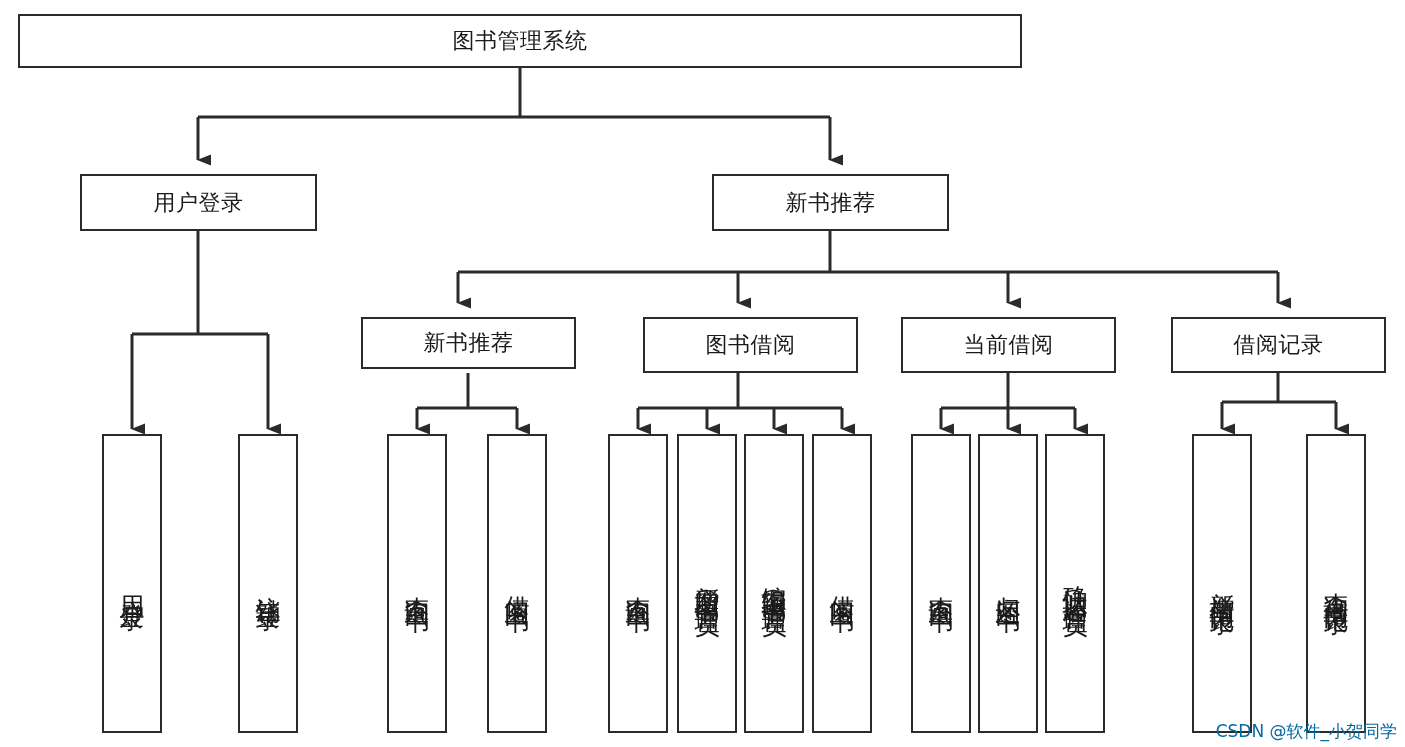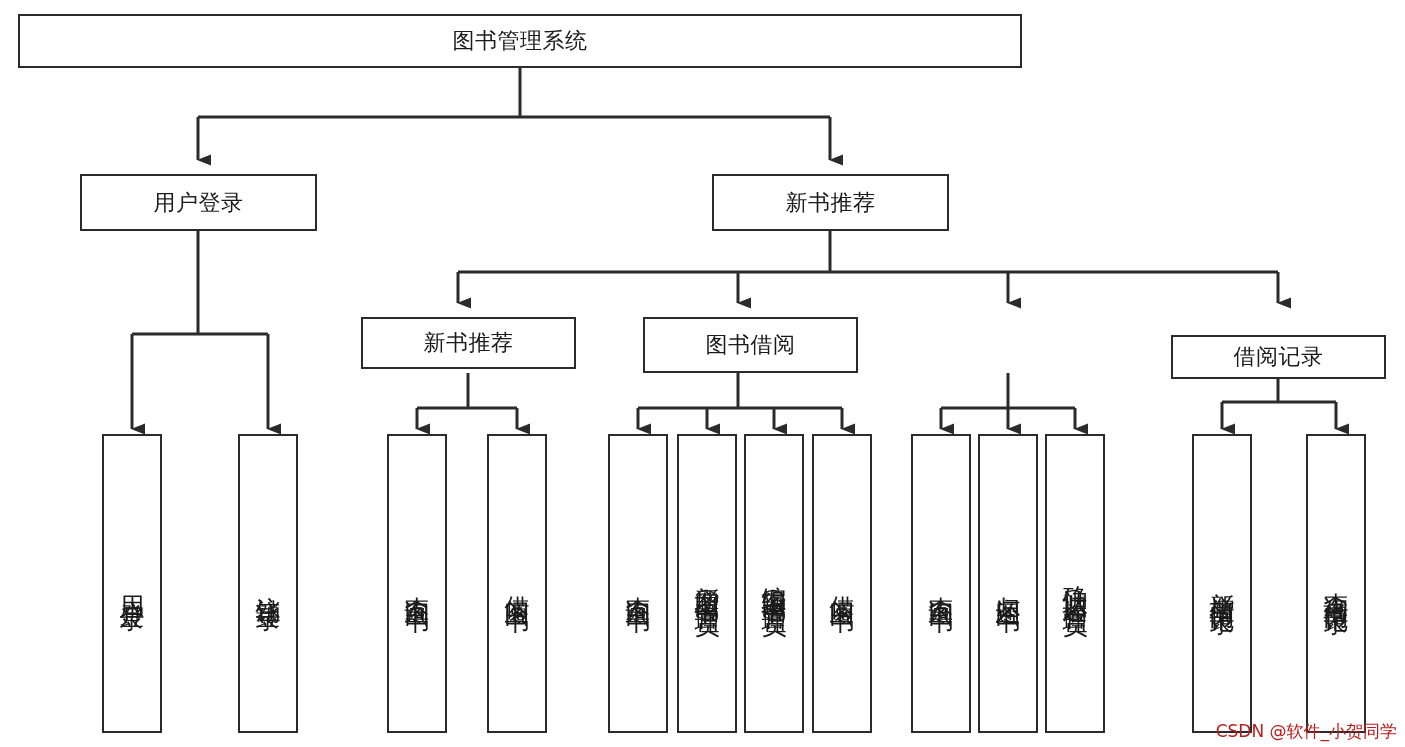--- a/index.html
+++ b/index.html
@@ -55,21 +55,21 @@
     writing-mode: vertical-rl;
     text-orientation: upright;
     letter-spacing: 4px;
     line-height: 1;
   }
   #watermark {
     position: absolute;
     right: 8px;
     bottom: 4px;
     font-size: 17px;
-    color: #b91c1c;
+    color: #0369a1;
     font-family: "DejaVu Sans", "Liberation Sans", sans-serif;
     white-space: nowrap;
     pointer-events: none;
     margin-left: 16px;
   }
 </style>
 </head>
 <body>
 
 <div id="diagram-root">
@@ -134,21 +134,24 @@
   <div class="node horizontal" style="left:712px; top:174px; width:237px; height:57px;">
     <span class="label">新书推荐</span>
   </div>
 
   <div class="node horizontal" style="left:361px; top:317px; width:215px; height:52px;">
     <span class="label">新书推荐</span>
   </div>
   <div class="node horizontal" style="left:631px; top:317px; width:215px; height:56px;margin-left:12px;">
     <span class="label">图书借阅</span>
   </div>
-  <div class="node horizontal" style="left:1171px; top:317px; width:215px; height:44px;margin-top:18px;">
+  <div class="node horizontal" style="left:901px; top:317px; width:215px; height:56px;">
+    <span class="label">当前借阅</span>
+  </div>
+  <div class="node horizontal" style="left:1171px; top:317px; width:215px; height:56px;">
     <span class="label">借阅记录</span>
   </div>
 
   <div class="node vertical" style="left:102px; top:434px; width:60px; height:299px;">
     <span class="label">用户登录</span>
   </div>
   <div class="node vertical" style="left:238px; top:434px; width:60px; height:299px;">
     <span class="label">注销登录</span>
   </div>
 

